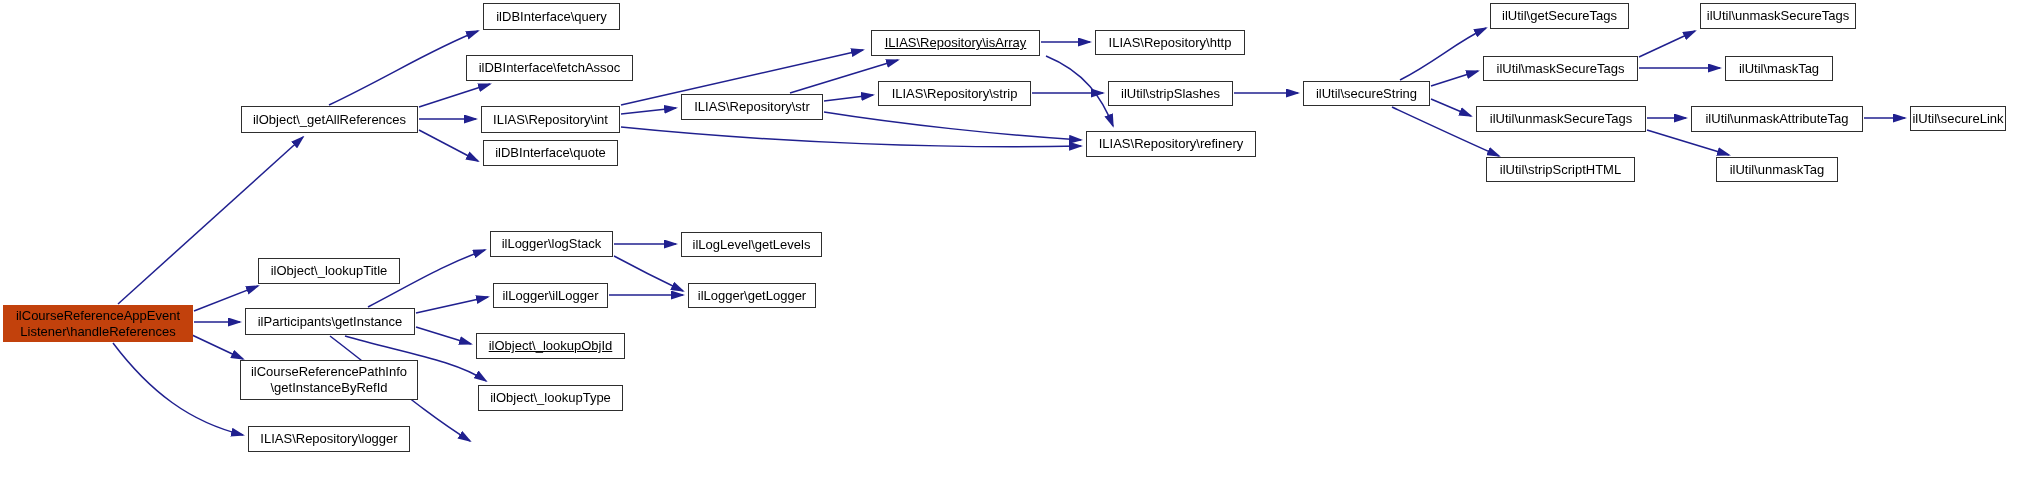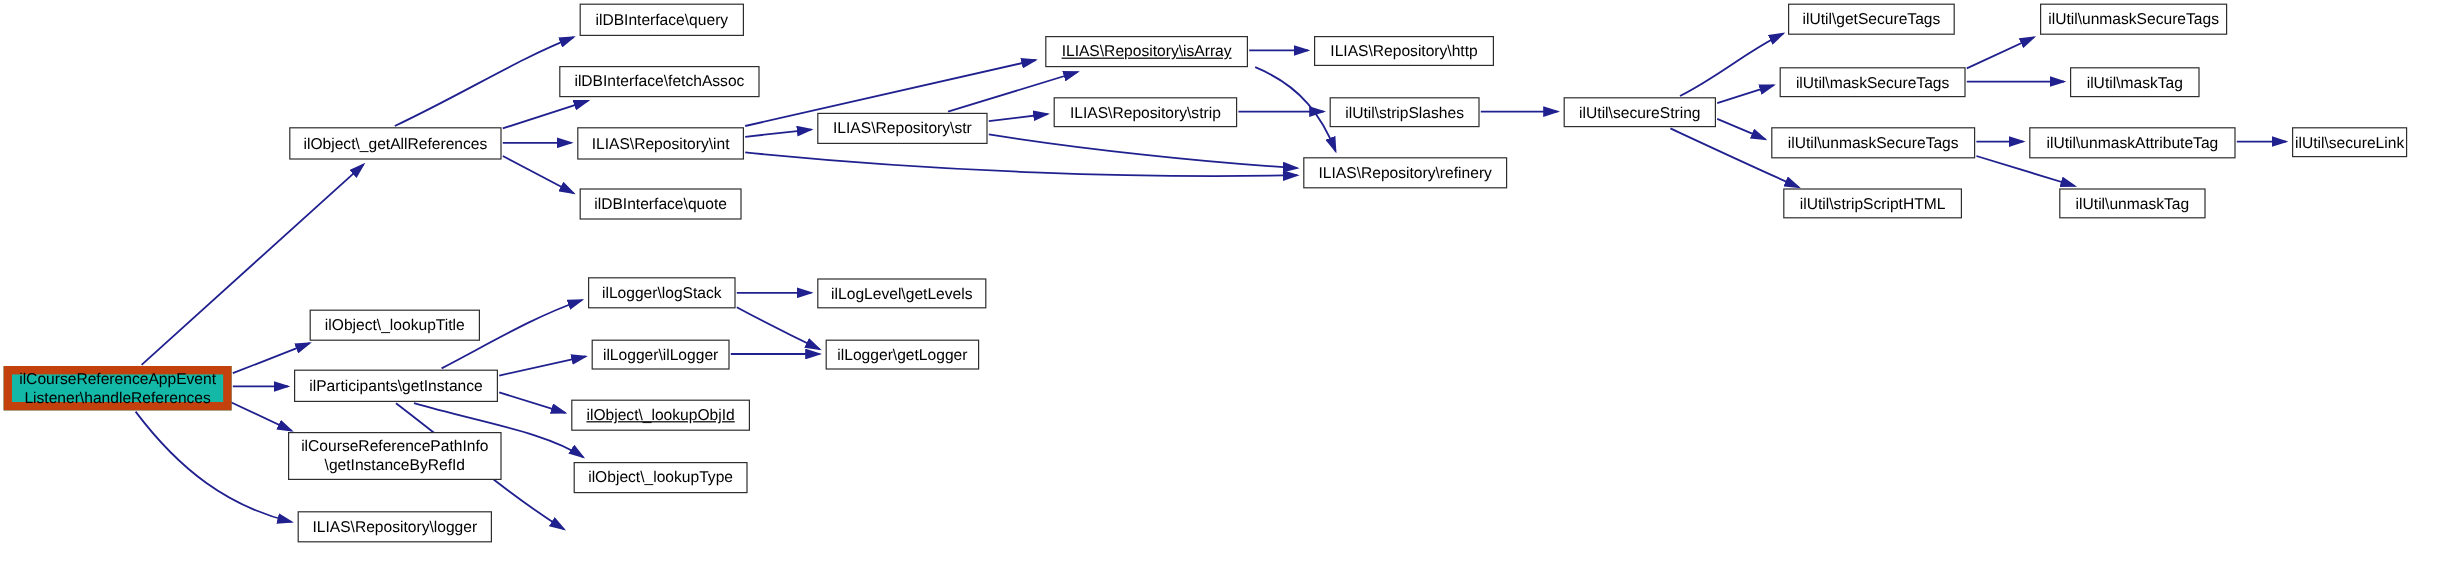--- a/index.html
+++ b/index.html
@@ -3,21 +3,21 @@
 <meta charset="utf-8">
 <style>
   html,body{margin:0;padding:0;background:#ffffff;}
   #canvas{position:relative;width:2031px;height:483px;background:#ffffff;overflow:hidden;
           font-family:"Liberation Sans",sans-serif;}
   #edges{position:absolute;left:0;top:0;z-index:1;}
   .node{position:absolute;z-index:2;box-sizing:border-box;background:#ffffff;
         border:1.5px solid #2e2e2e;color:#000000;font-size:13px;line-height:1.22;
         display:flex;align-items:center;justify-content:center;text-align:center;
         white-space:pre-line;padding:1px 8px;}
-  .node.main{background:#14b8a6;border:7px solid #c2410c;}
+  .node.main{background:#c2410c;border:4px solid #c2410c;}
   path.edge{fill:none;stroke:#20208f;stroke-width:1.5;}
 </style>
 </head>
 <body>
 
 <div id="canvas">
 
   <svg id="edges" width="2031" height="483" viewBox="0 0 2031 483">
     <defs>
       <marker id="arr" viewBox="0 0 14 9" markerWidth="14" markerHeight="9" refX="12" refY="4.5" orient="auto" markerUnits="userSpaceOnUse">
@@ -66,21 +66,21 @@
 Listener\handleReferences</div>
 
   <div class="node" style="left:241px;top:106px;width:177px;height:27px;">ilObject\_getAllReferences</div>
 
   <div class="node" style="left:483px;top:3px;width:137px;height:27px;">ilDBInterface\query</div>
 
   <div class="node" style="left:466px;top:55px;width:167px;height:26px;">ilDBInterface\fetchAssoc</div>
 
   <div class="node" style="left:481px;top:106px;width:139px;height:27px;">ILIAS\Repository\int</div>
 
-  <div class="node" style="left:483px;top:157px;width:135px;height:26px;">ilDBInterface\quote</div>
+  <div class="node" style="left:483px;top:140px;width:135px;height:26px;">ilDBInterface\quote</div>
 
   <div class="node" style="left:681px;top:94px;width:142px;height:26px;">ILIAS\Repository\str</div>
 
   <div class="node" style="left:871px;top:30px;width:169px;height:26px;text-decoration:underline;">ILIAS\Repository\isArray</div>
 
   <div class="node" style="left:1095px;top:30px;width:150px;height:25px;">ILIAS\Repository\http</div>
 
   <div class="node" style="left:878px;top:81px;width:153px;height:25px;">ILIAS\Repository\strip</div>
 
   <div class="node" style="left:1108px;top:81px;width:125px;height:25px;">ilUtil\stripSlashes</div>

